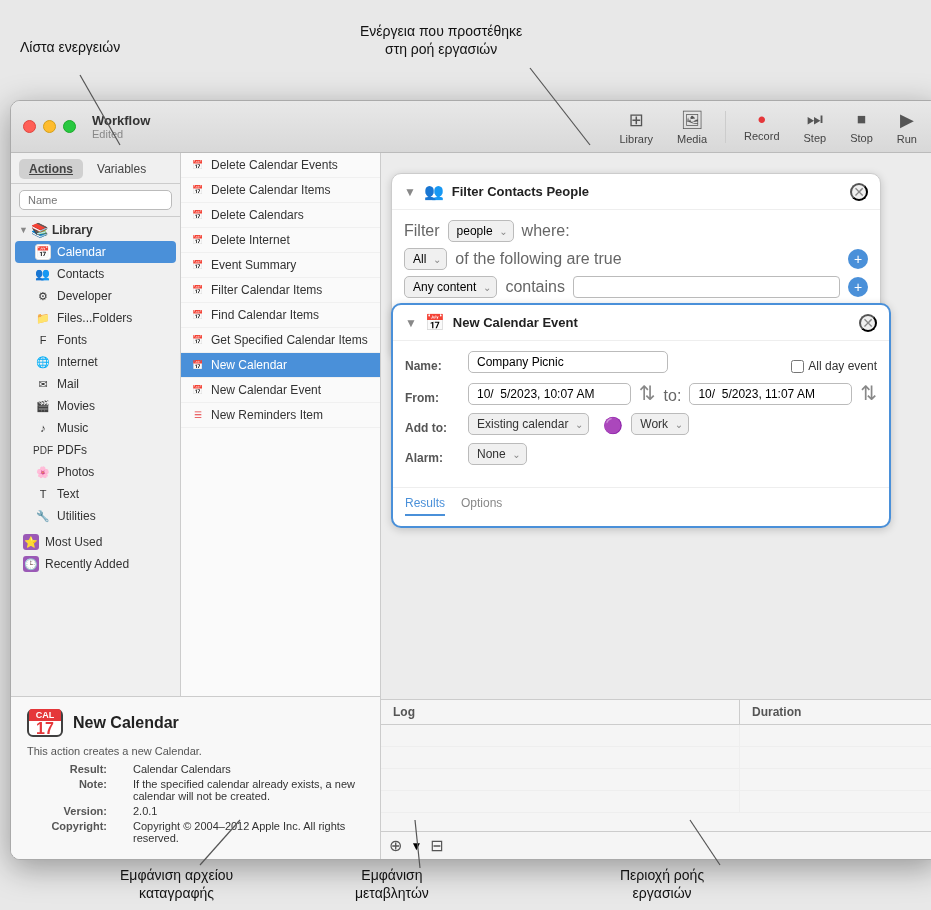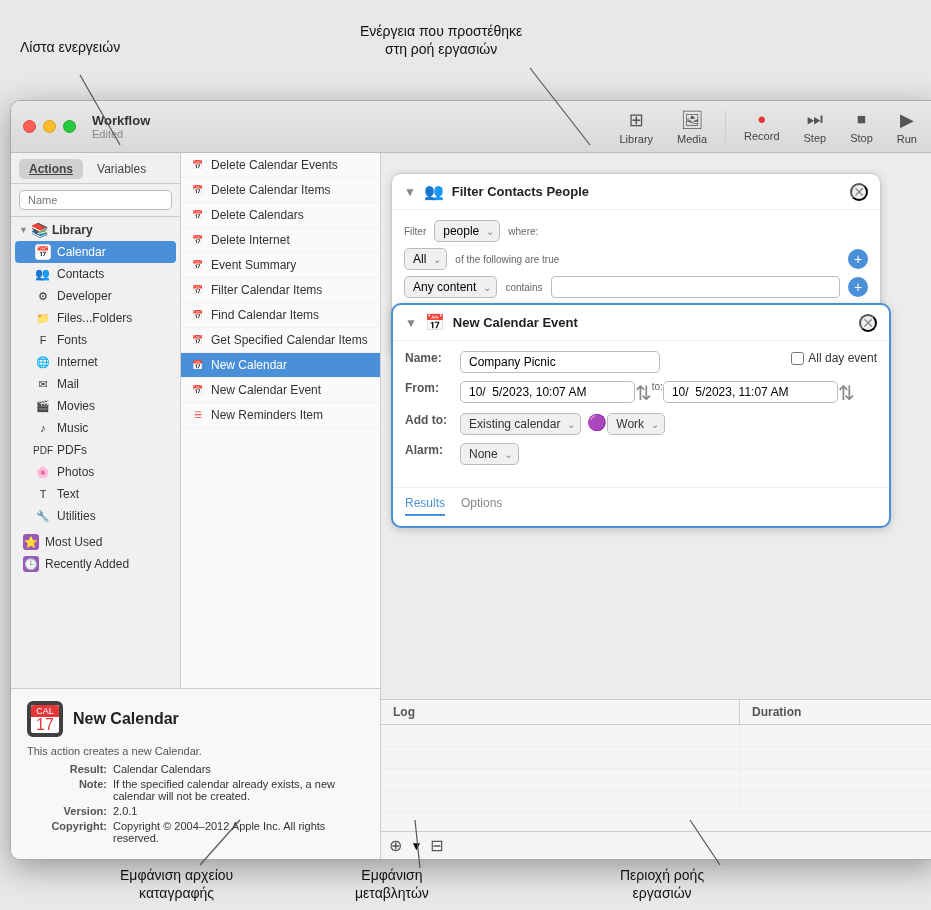--- a/index.html
+++ b/index.html
@@ -282,22 +282,23 @@
     .card-collapse {
       cursor: pointer;
       color: #888;
       font-size: 12px;
     }
     .card-body {
       padding: 10px 12px;
     }
     .card-row {
       display: flex;
-      align-items: flex-start;
+      align-items: flex-end;
       margin-bottom: 8px;
+      gap: 8px;
       font-size: 12px;
       color: #333;
     }
     .card-label {
       font-weight: 600;
       min-width: 55px;
       color: #555;
     }
     .card-field {
       background: #fff;
@@ -363,21 +364,21 @@
       align-items: center;
       cursor: pointer;
     }
     .dropdown-btn::after {
       content: '⌄';
       font-size: 10px;
       color: #888;
       position: absolute;
       right: 5px;
     }
-    .text-muted { color: #666; font-size: 10px; }
+    .text-muted { color: #666; font-size: 16px; }
     .contains-field {
       flex: 1;
       background: #fff;
       border: 1px solid #bbb;
       border-radius: 4px;
       padding: 3px 6px;
       font-size: 12px;
     }
 
     
@@ -439,31 +440,31 @@
       color: #444;
     }
     .info-panel-title {
       display: flex;
       align-items: center;
       gap: 10px;
       margin-bottom: 8px;
     }
     .info-calendar-icon {
       width: 36px;
-      height: 36px;
+      height: 28px;
       border-radius: 6px;
       background: #fff;
-      border: 4px solid #404040;
+      border: 2px solid #404040;
       display: flex;
       flex-direction: column;
       align-items: center;
       justify-content: center;
       font-size: 11px;
       color: #e5373a;
-      font-weight: 400;
+      font-weight: 700;
     }
     .info-calendar-icon .icon-day {
       font-size: 16px;
       line-height: 1;
     }
     .info-title-text {
       font-size: 16px;
       font-weight: 700;
       color: #222;
     }
@@ -471,21 +472,21 @@
       display: flex;
       margin-bottom: 3px;
     }
     .info-key {
       font-weight: 600;
       min-width: 80px;
       color: #555;
       text-align: right;
       margin-right: 6px;
     }
-    .info-val { color: #333; }
+    .info-val { color: #333; margin-left: 20px; }
 
     
     .outer-annotation {
       position: absolute;
       font-size: 14px;
       color: #111;
       text-align: center;
       font-weight: 400;
       line-height: 1.3;
       z-index: 200;

